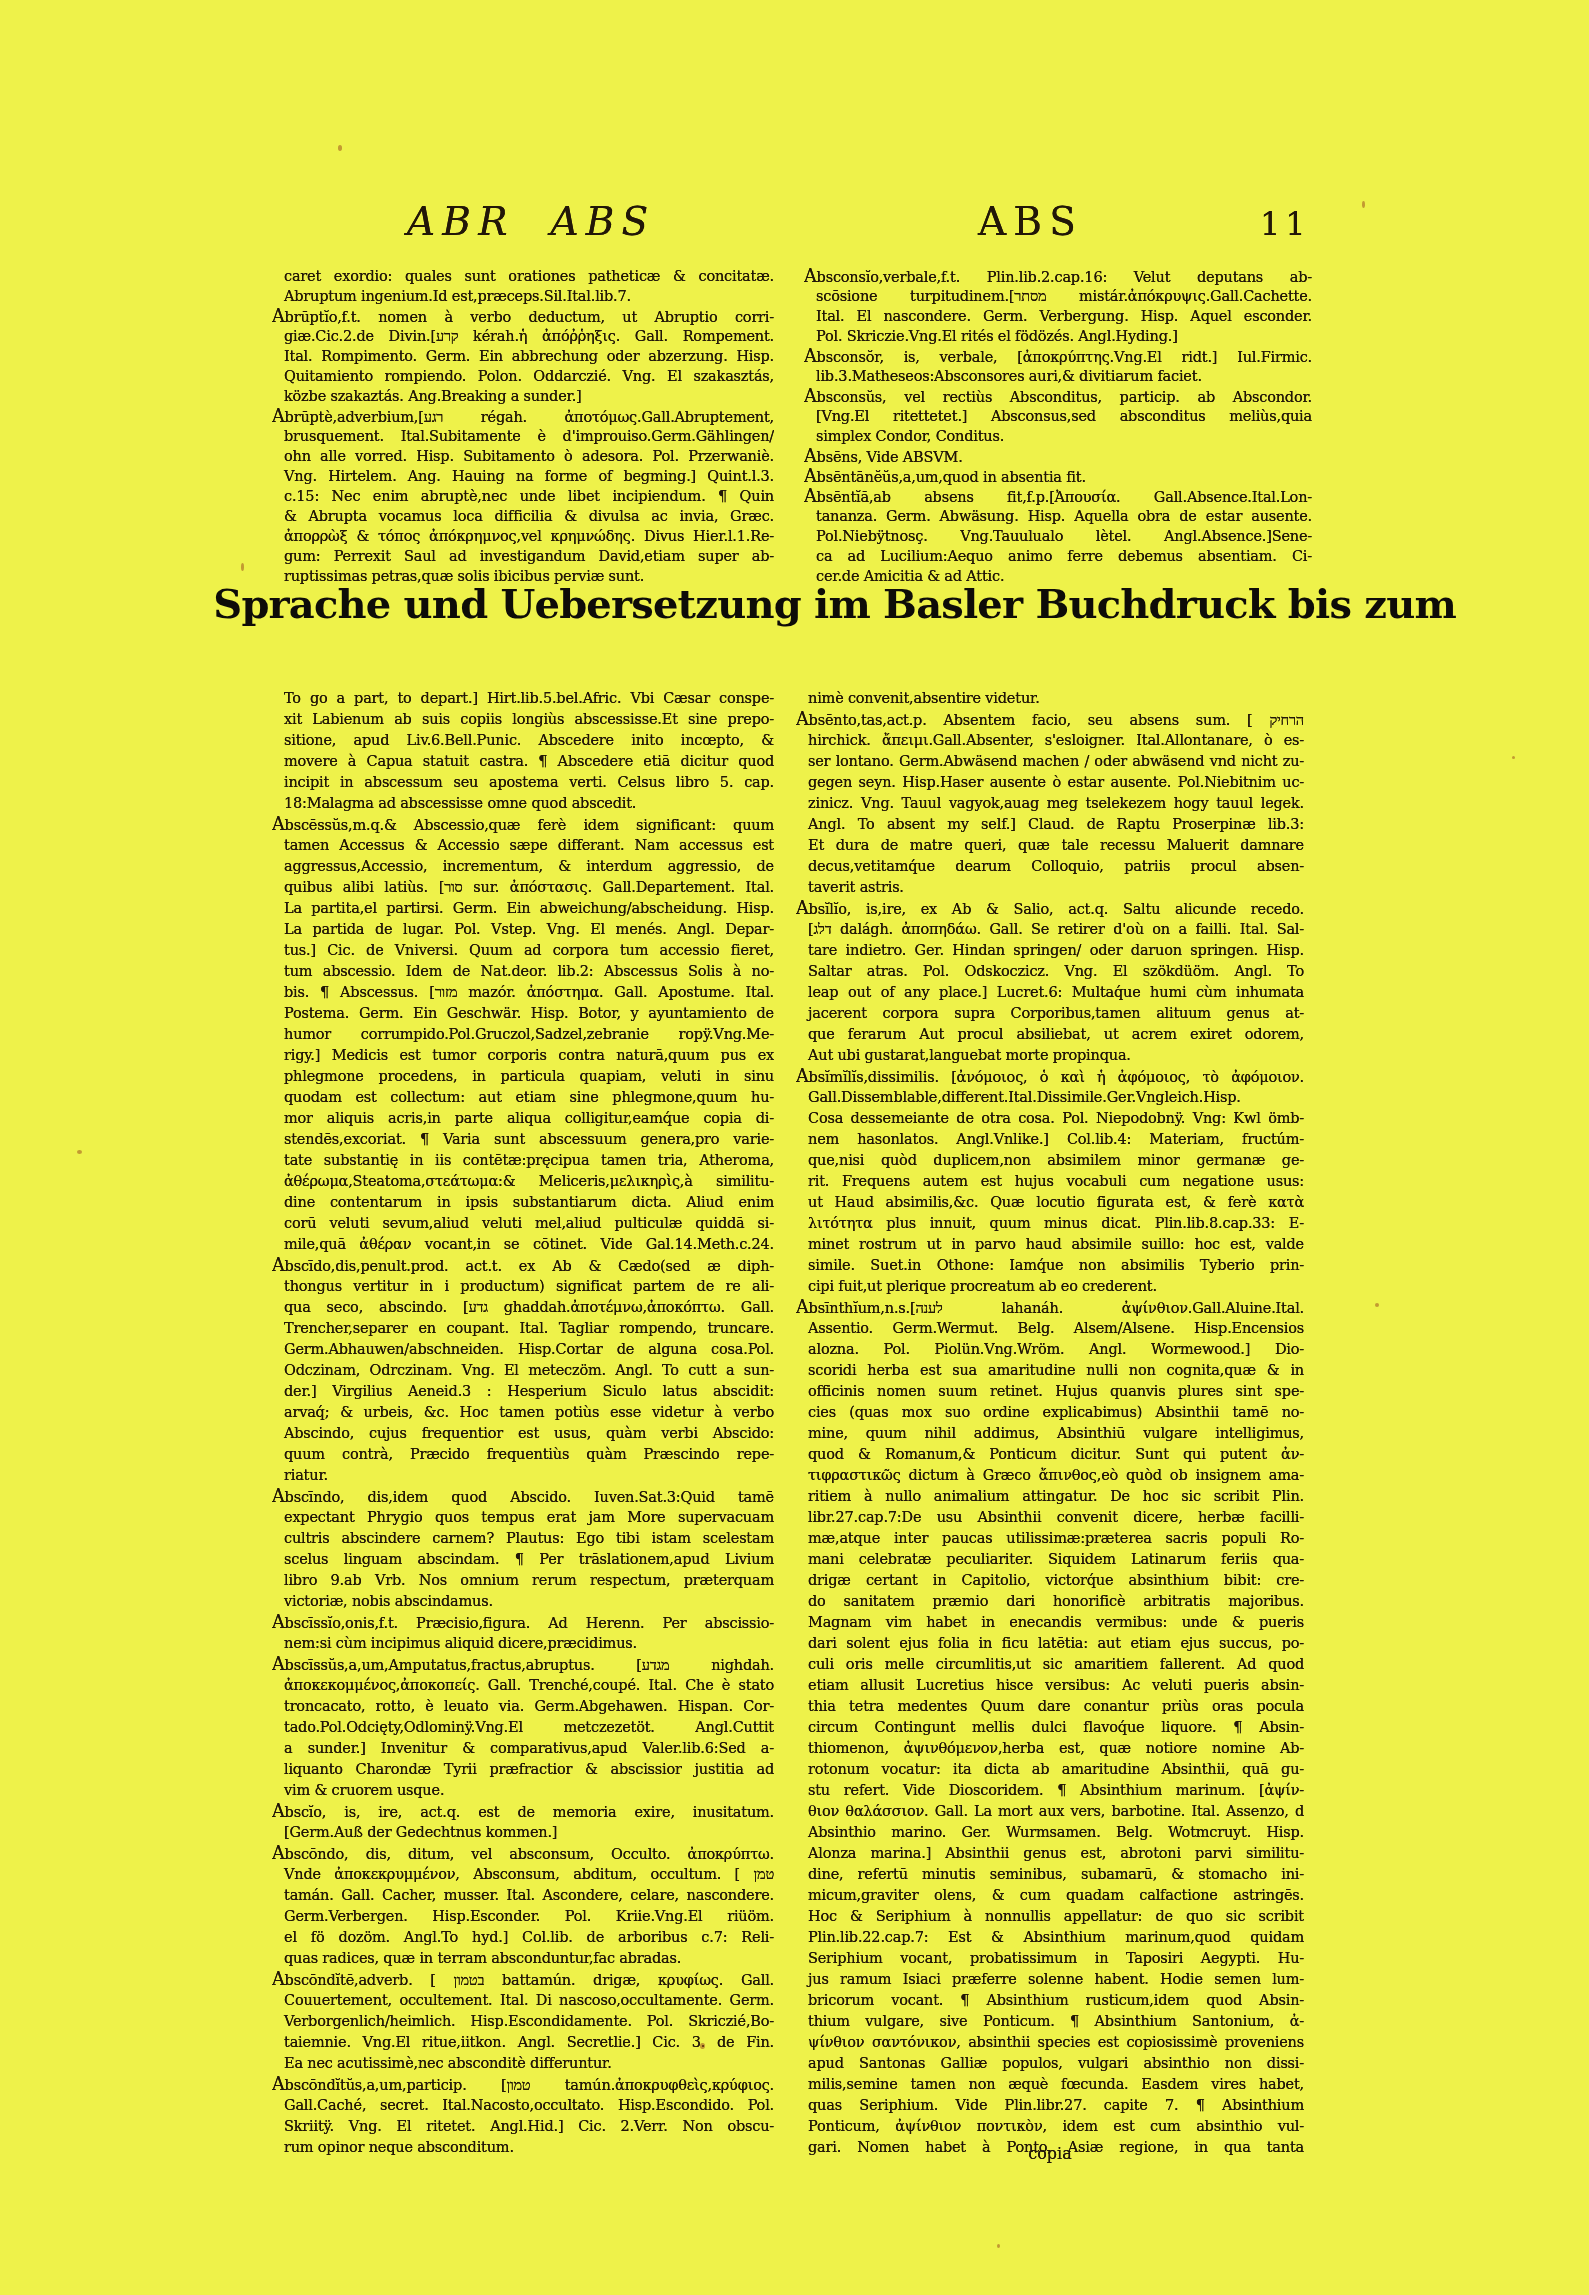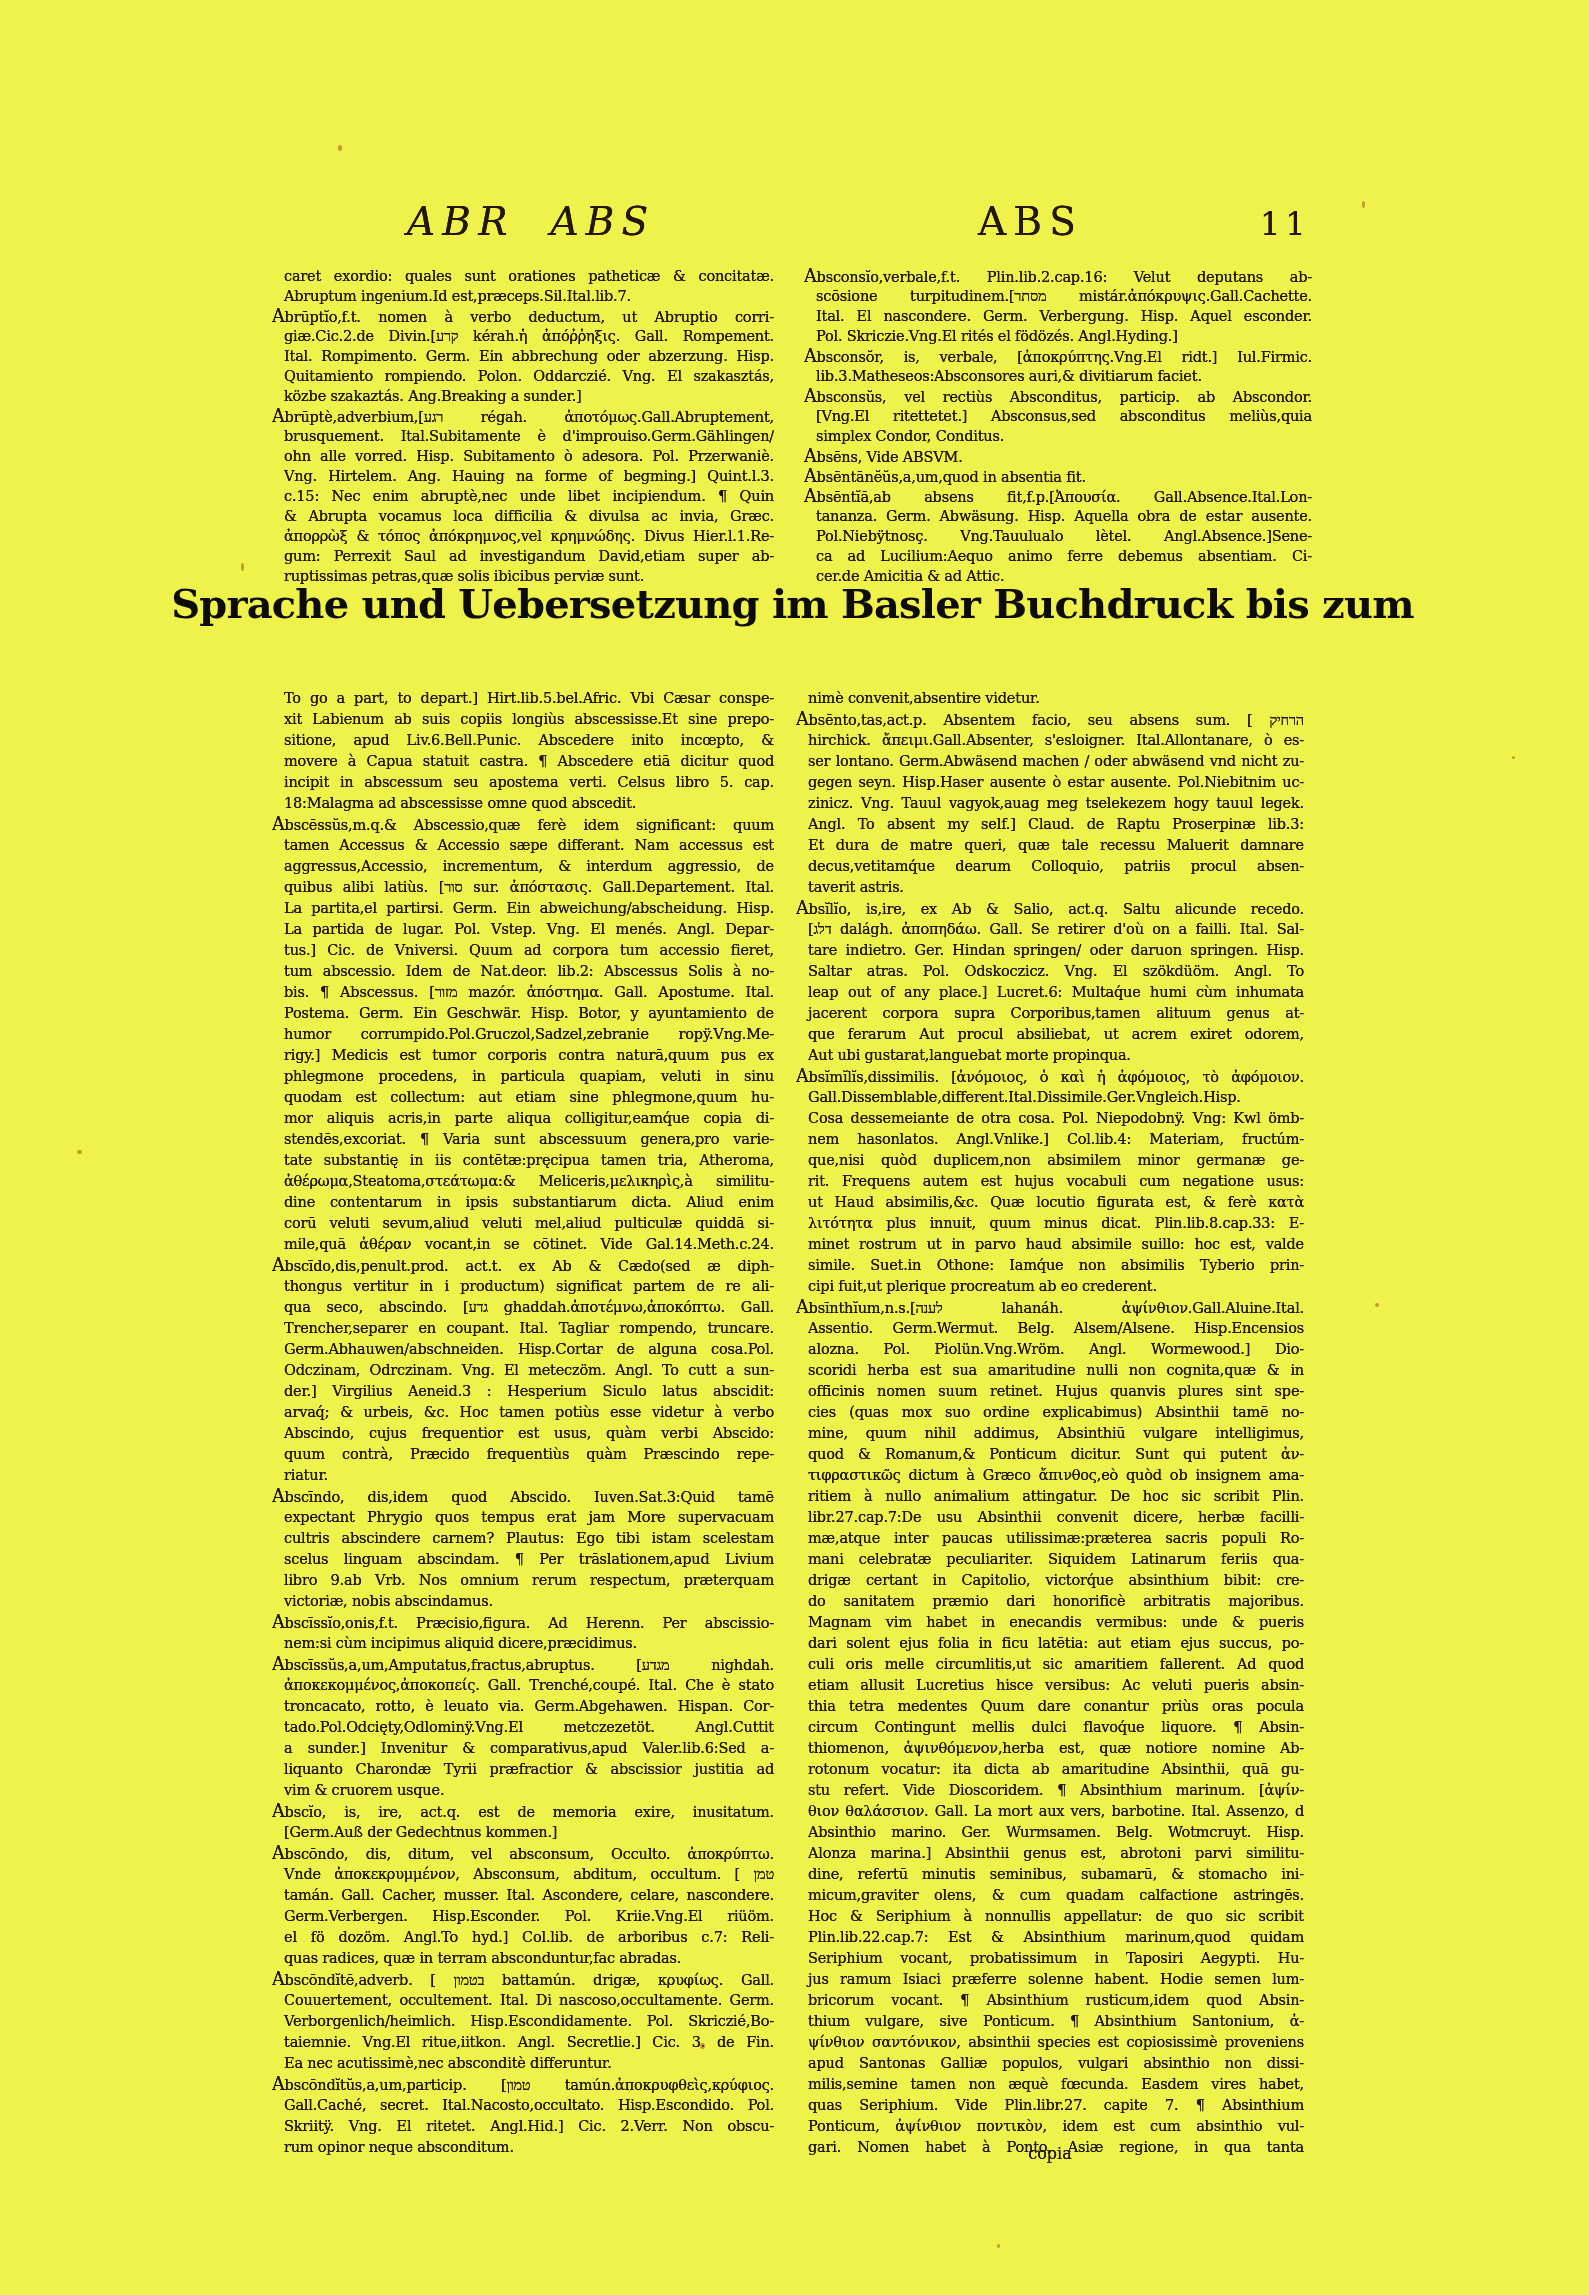--- a/index.html
+++ b/index.html
@@ -40,21 +40,21 @@
     text-align:justify;text-align-last:justify;
     padding-left:12px;
     text-shadow:0 0 0.3px var(--ink,#221708);
   }
   .tline.entry{padding-left:0;}
   .tline.entry::first-letter{font-size:1.22em;}
   .tline.short{text-align-last:left;}
   
   .heading{
     position:absolute;left:129px;top:579px;width:1327px;
-    text-align:center;
+    text-align:right;
     font-weight:bold;
     color:var(--heading_ink,#101010);
     font-size:40px;line-height:50px;
     letter-spacing:-0.8px;
   }
   
   .catchword{
     position:absolute;left:796px;top:2143px;width:508px;
     text-align:center;font-size:16px;line-height:21px;
     text-shadow:0 0 0.3px var(--ink,#221708);

